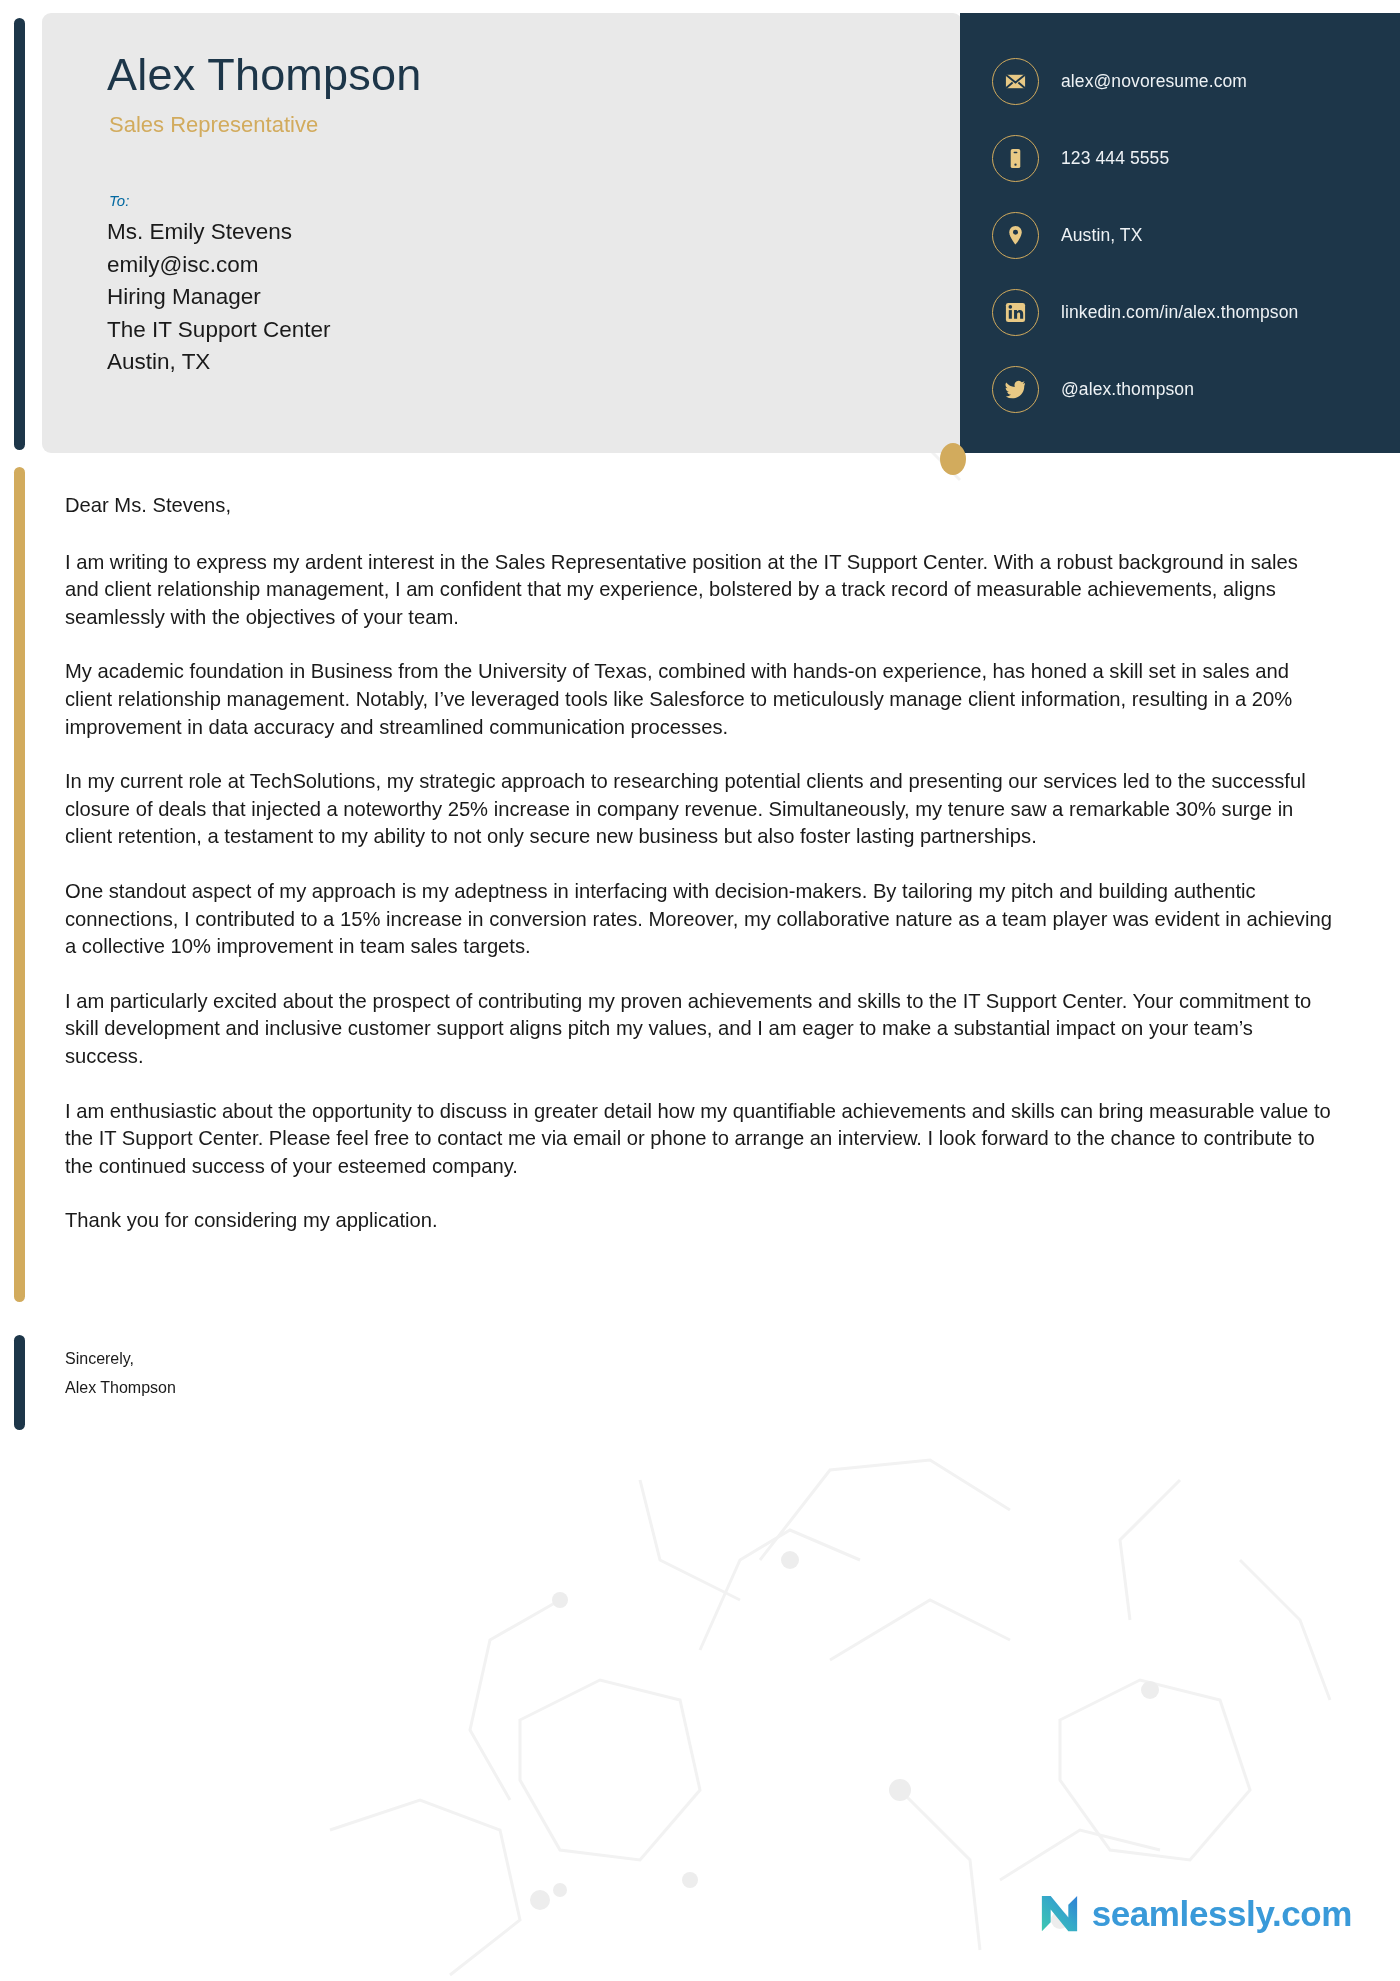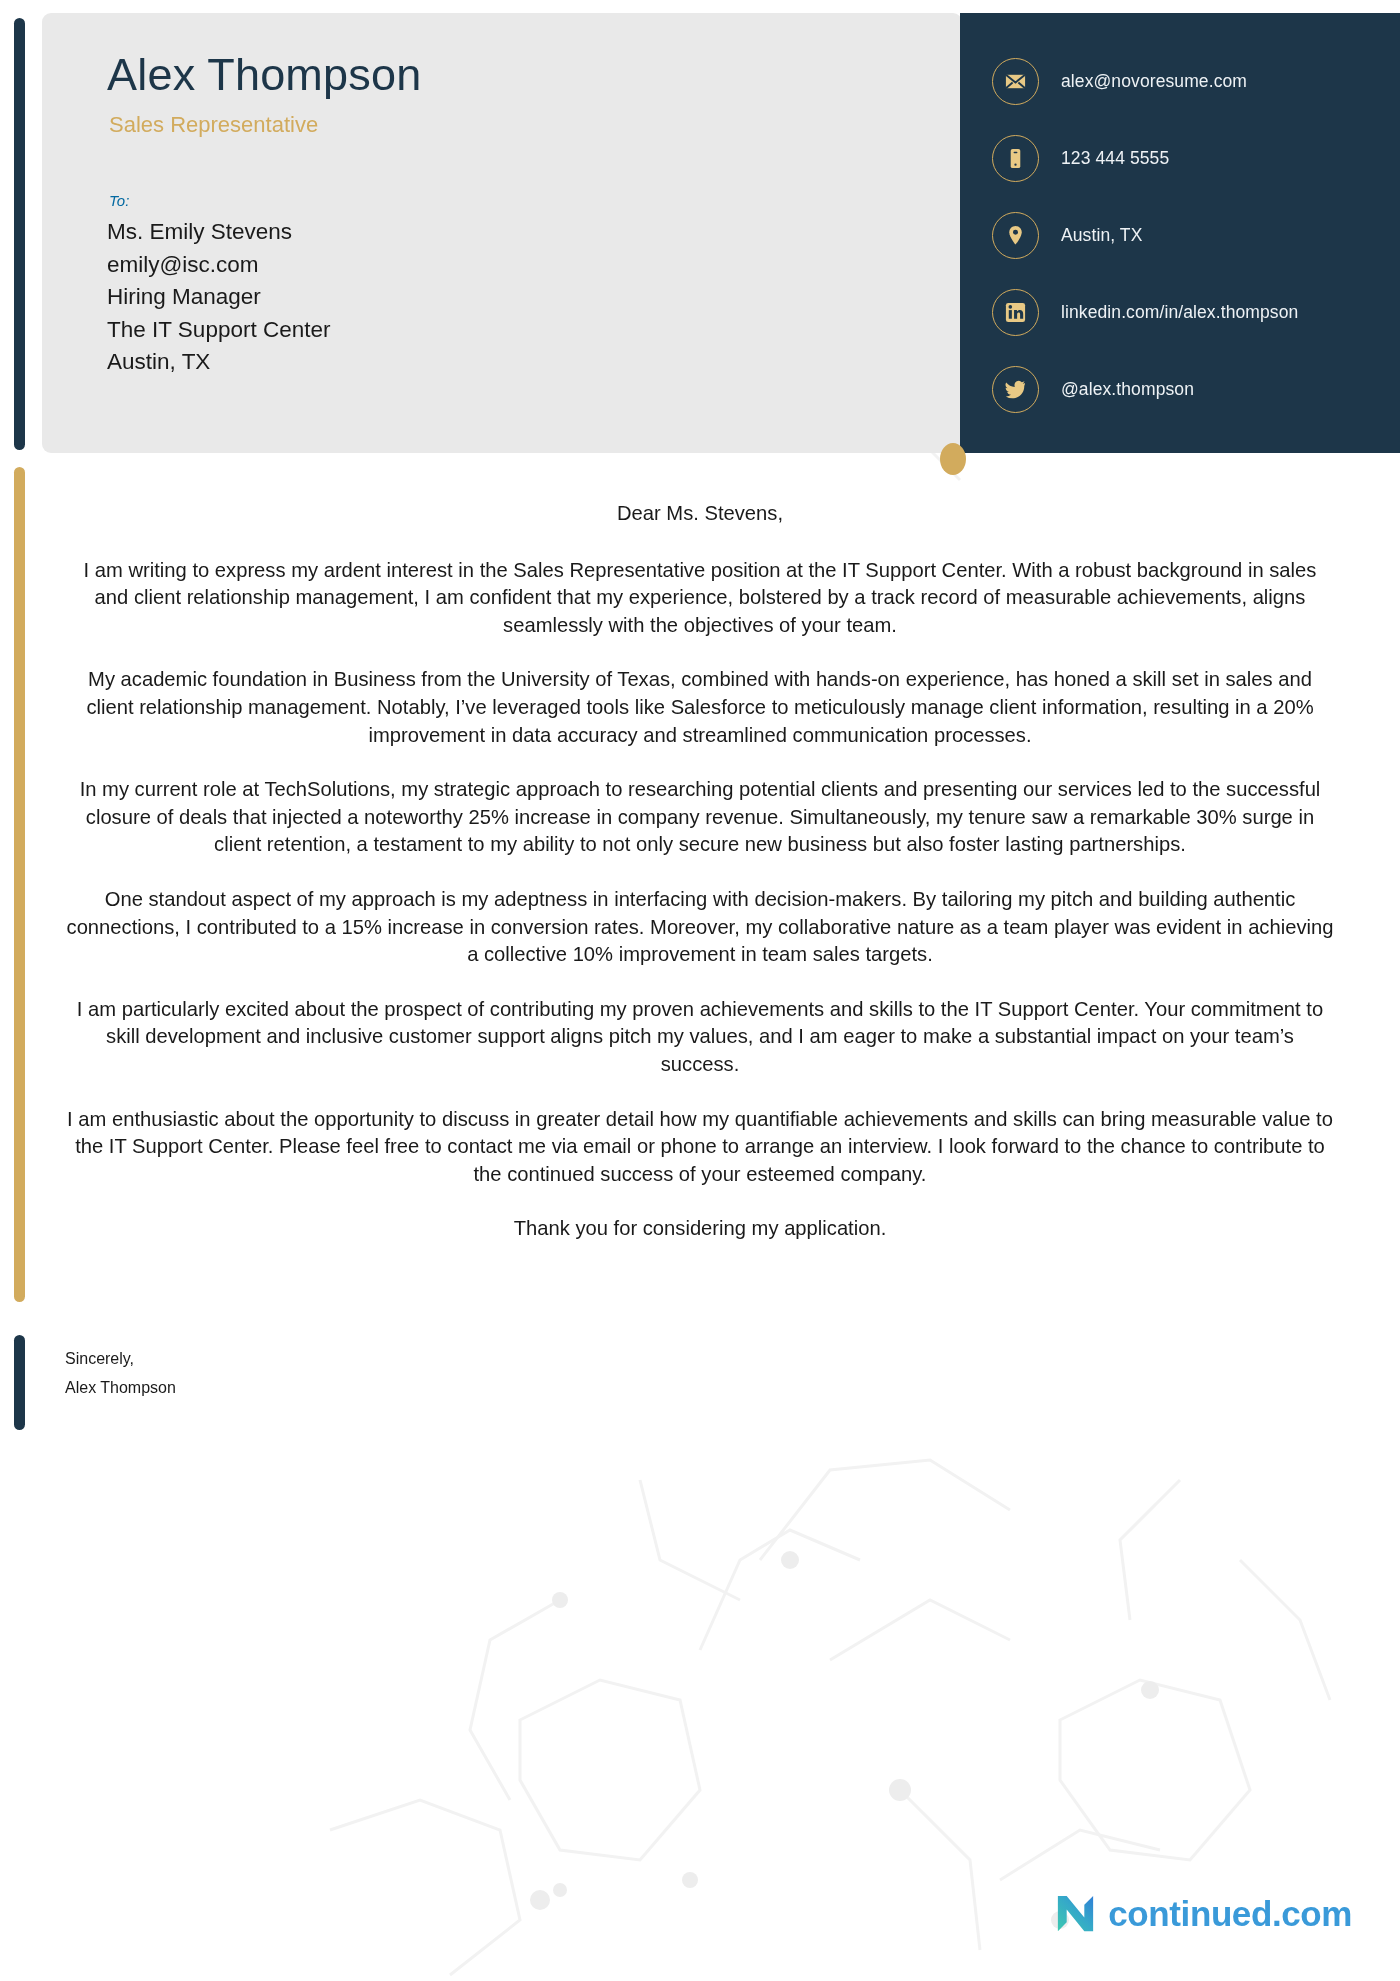--- a/index.html
+++ b/index.html
@@ -73,21 +73,21 @@
     background:#d2ab5d;border-radius:6px;z-index:2;
   }
   .sign-accent{
     position:absolute;left:14px;top:1335px;width:11px;height:95px;
     background:#1d3649;border-radius:6px;z-index:2;
   }
   .letter{
     position:absolute;left:65px;top:492px;width:1270px;z-index:2;
     font-size:20.2px;color:#1a1a1a;line-height:27.6px;
   }
-  .letter p{margin:8px 0 27px 0;text-align:center;}
+  .letter p{margin:0 0 27px 0;}
   .letter p.salutation{margin-bottom:29px;}
   .letter p.thanks{margin-bottom:0;}
   .signature{
     position:absolute;left:65px;top:1345px;z-index:2;
     font-size:16px;color:#1a1a1a;line-height:28.5px;
   }
   .signature div{white-space:nowrap;}
 
   
   .logo{
@@ -239,16 +239,16 @@
     <svg class="logo-mark" viewBox="0 0 48 48">
       <defs>
         <linearGradient id="ngrad" x1="0" y1="1" x2="1" y2="0">
           <stop offset="0%" stop-color="#3ec9b0"></stop>
           <stop offset="55%" stop-color="#35a8c9"></stop>
           <stop offset="100%" stop-color="#2f7fd6"></stop>
         </linearGradient>
       </defs>
       <path d="M6 6 L6 42 L15 33 L15 20 L33 42 L42 42 L42 6 L33 15 L33 28 L15 6 Z" fill="url(#ngrad)"></path>
     </svg>
-    <span class="logo-text"><span>continued</span><span class="dotcom">.com</span></span>
+    <span class="logo-text"><span>seamlessly</span><span class="dotcom">.com</span></span>
   </div>
 
 </div>
 
 </body></html>

